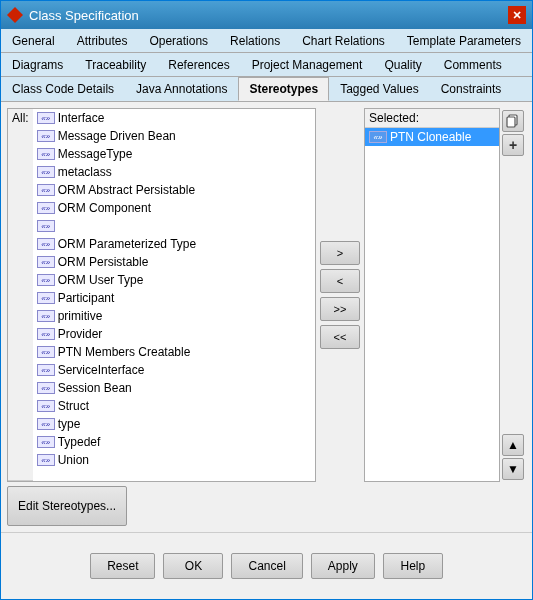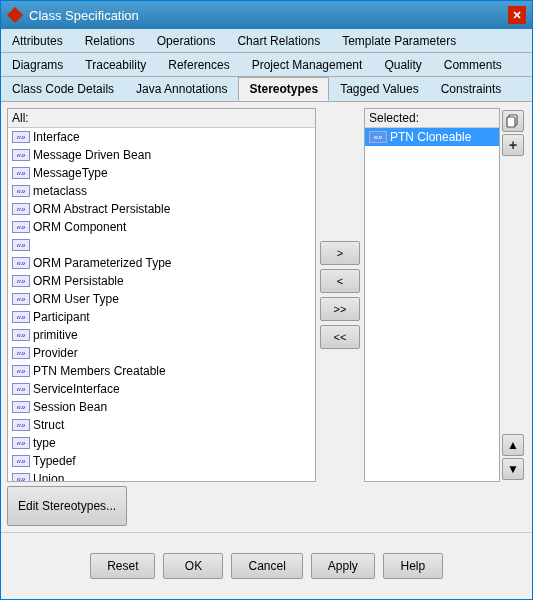--- a/index.html
+++ b/index.html
@@ -97,21 +97,21 @@
       flex: 1;
       display: flex;
       flex-direction: column;
       padding: 6px;
       gap: 4px;
       overflow: hidden;
     }
     .left-panel {
       flex: 1;
       display: flex;
-      flex-direction: column;
+      flex-direction: row;
       border: 1px solid #aaa;
       background: white;
       overflow: hidden;
     }
     .panel-label {
       font-size: 12px;
       padding: 2px 4px;
       background: #f0f0f0;
       border-bottom: 1px solid #ccc;
     }
@@ -250,23 +250,24 @@
   <div class="title-bar">
     <div class="title-bar-left">
       <div class="title-icon"></div>
       <span class="title-text">Class Specification</span>
     </div>
     <button class="title-close">✕</button>
   </div>
 
   <div class="tab-bar">
     <div class="tab-row">
+      <div class="tab">General</div>
       <div class="tab">Attributes</div>
+      <div class="tab">Operations</div>
       <div class="tab">Relations</div>
-      <div class="tab">Operations</div>
       <div class="tab">Chart Relations</div>
       <div class="tab">Template Parameters</div>
     </div>
   </div>
 
   <div class="tab-bar">
     <div class="tab-row tab-row-2">
       <div class="tab">Diagrams</div>
       <div class="tab">Traceability</div>
       <div class="tab">References</div>

